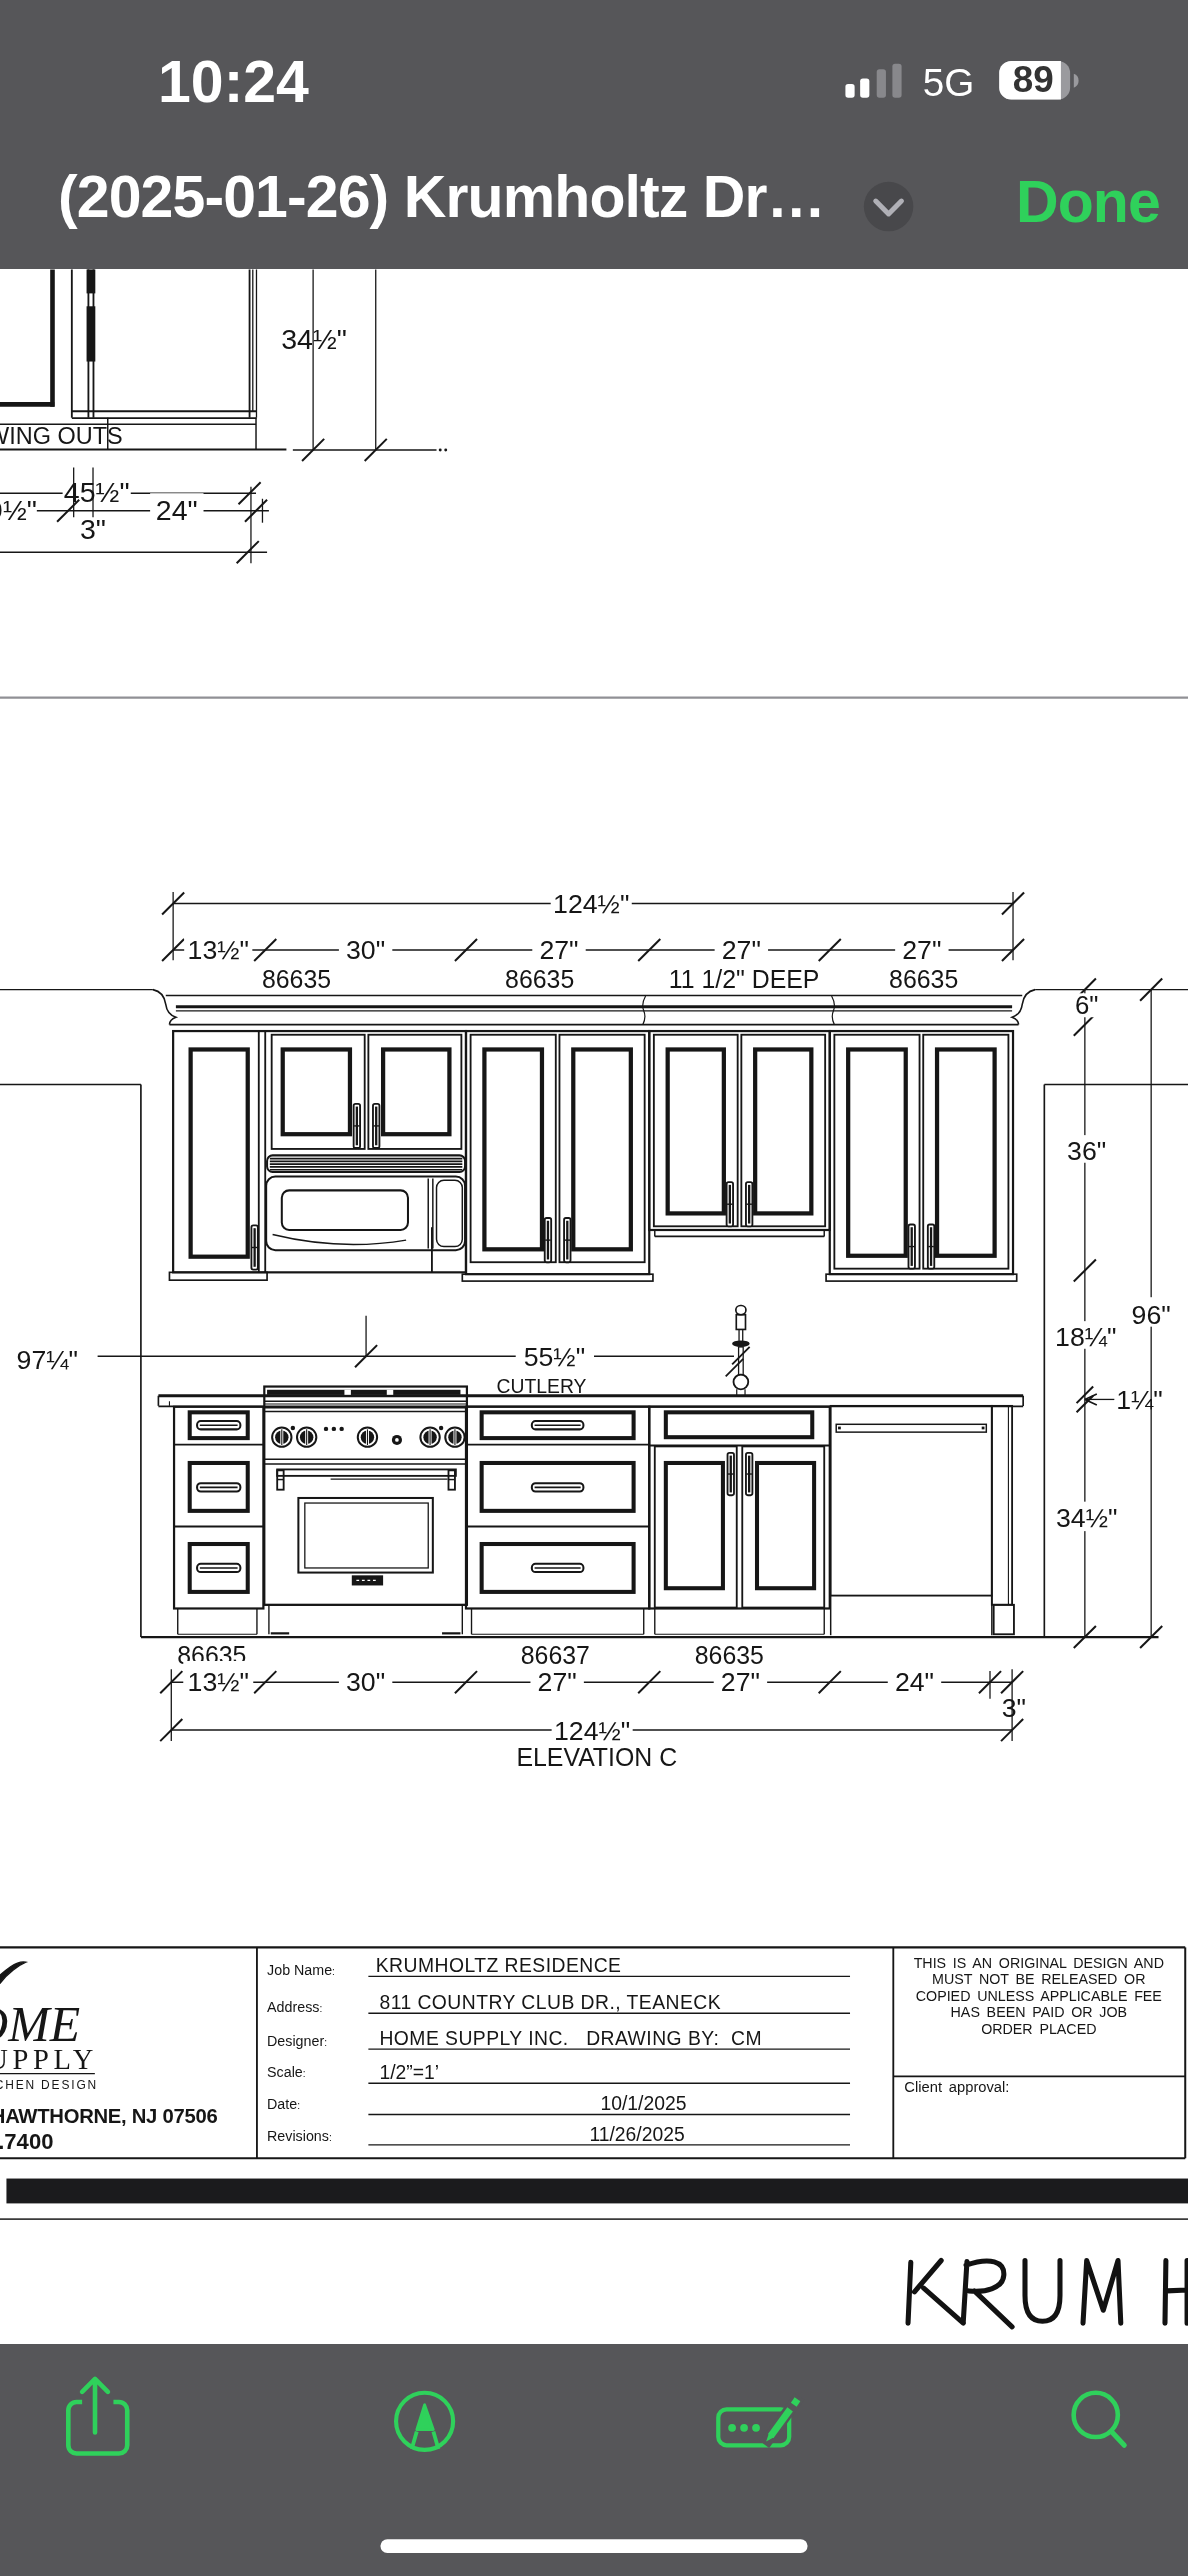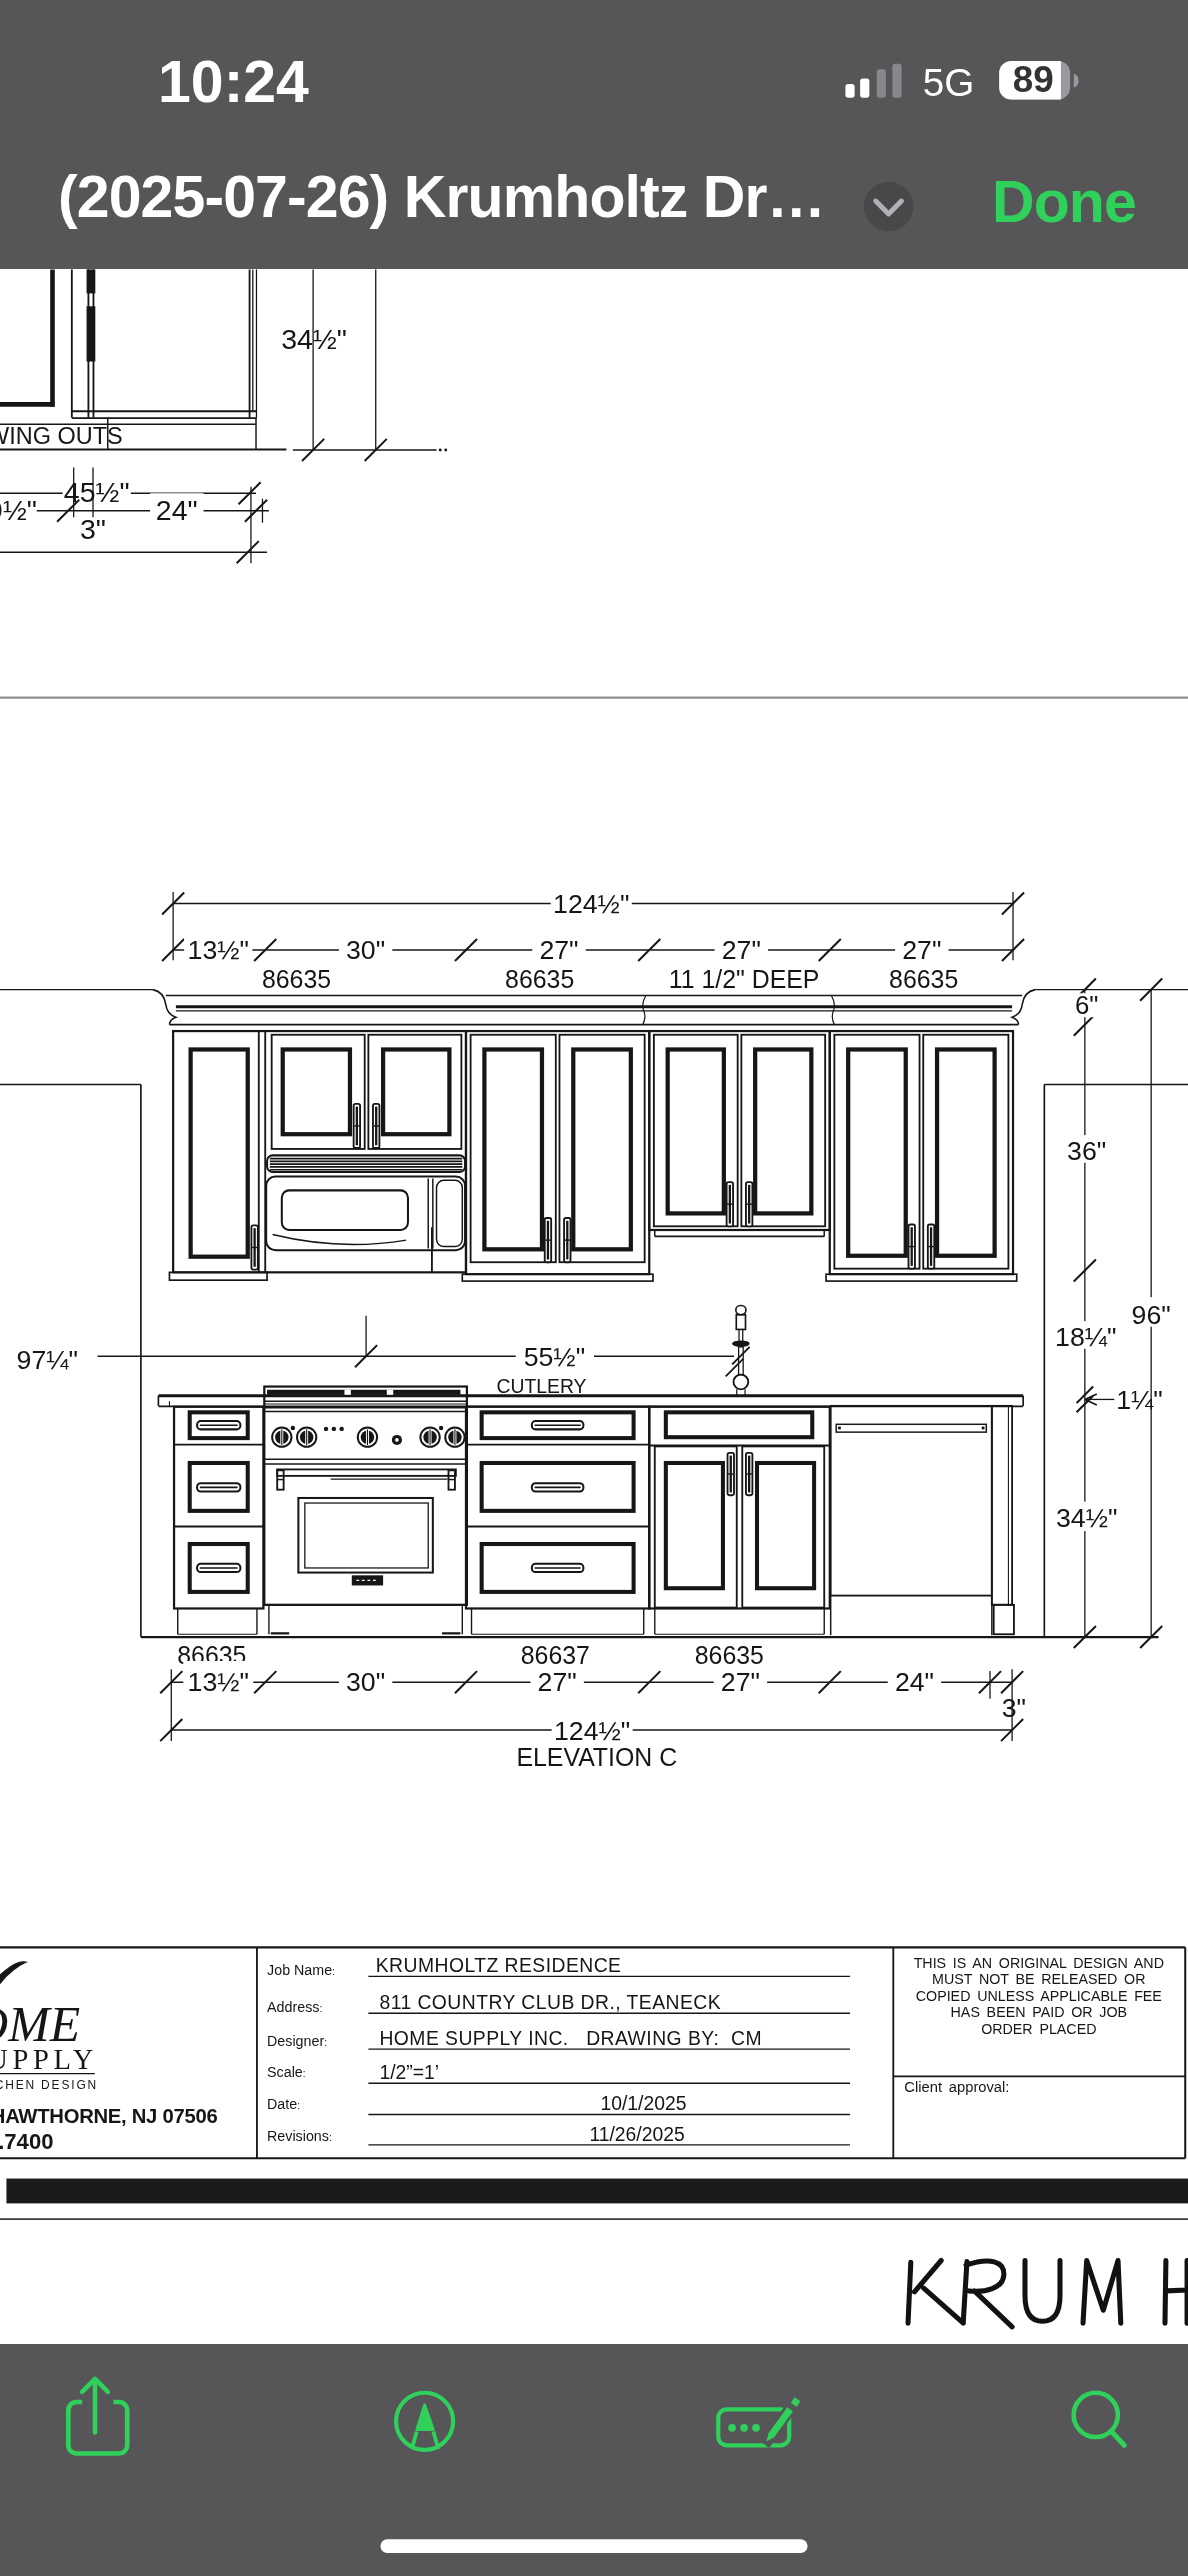--- a/index.html
+++ b/index.html
@@ -511,28 +511,28 @@
 <rect x="934" y="85" width="10" height="21" rx="3" fill="#fff"></rect>
 <rect x="952" y="75" width="10" height="31" rx="3" fill="#88888c"></rect>
 <rect x="969" y="69" width="10" height="37" rx="3" fill="#88888c"></rect>
 <text x="1002" y="104" font-size="42" fill="#fff" font-family="Liberation Sans,sans-serif">5G</text>
 <rect x="1085" y="66" width="77" height="42" rx="13" fill="#9a9a9e"></rect>
 <path d="M1152,66 h-54 a13,13 0 0 0 -13,13 v16 a13,13 0 0 0 13,13 h54 z" fill="#fff"></path>
 <text x="1122" y="100" font-size="40" font-weight="bold" fill="#333" text-anchor="middle" font-family="Liberation Sans,sans-serif">89</text>
 <path d="M1166,80 a8,8 0 0 1 0,15 z" fill="#9a9a9e"></path>
 </svg>
 
-<div class="abs" style="left:58px;top:176px;font-size:59px;line-height:42px;font-weight:700;color:#fff;letter-spacing:-0.9px">(2025-07-26) Krumholtz Dr…</div>
+<div class="abs" style="left:58px;top:176px;font-size:59px;line-height:42px;font-weight:700;color:#fff;letter-spacing:-0.9px">(2025-01-26) Krumholtz Dr…</div>
 
 <svg class="abs" style="left:862px;top:180px" width="55" height="55" viewBox="0 0 60 60">
 <circle cx="29" cy="29" r="27" fill="#48484b"></circle>
 <path d="M15,23 L29,37 L43,23" fill="none" stroke="#b0b0b6" stroke-width="5.5" stroke-linecap="round" stroke-linejoin="round"></path>
 </svg>
 
-<div class="abs" style="left:992px;top:181px;font-size:59px;line-height:42px;font-weight:700;color:#2fd15b;letter-spacing:-0.9px">Done</div>
+<div class="abs" style="left:1016px;top:181px;font-size:59px;line-height:42px;font-weight:700;color:#2fd15b;letter-spacing:-0.9px">Done</div>
 
 <div class="abs" style="left:0;top:2344px;width:1188px;height:232px;background:#565659"></div>
 <svg class="abs" style="left:0;top:2344px" width="1188" height="232" viewBox="0 2544 1290 252">
 
 <path d="M89,2607 h-6 a9,9 0 0 0 -9,9 v38 a9,9 0 0 0 9,9 h46 a9,9 0 0 0 9,-9 v-38 a9,9 0 0 0 -9,-9 h-6" fill="none" stroke="#2fd15b" stroke-width="5"></path>
 <path d="M103,2640 V2582 M89,2596 L103,2582 L117,2596" fill="none" stroke="#2fd15b" stroke-width="5" stroke-linecap="round" stroke-linejoin="round"></path>
 
 <circle cx="461" cy="2628" r="31" fill="none" stroke="#2fd15b" stroke-width="4.5"></circle>
 <path d="M461,2610 L452.5,2637 L470.5,2637 Z" fill="#2fd15b" stroke="#2fd15b" stroke-width="3" stroke-linejoin="round"></path>
 <path d="M452.5,2639 L447,2658 M470.5,2639 L476,2658" fill="none" stroke="#2fd15b" stroke-width="4.2"></path>

